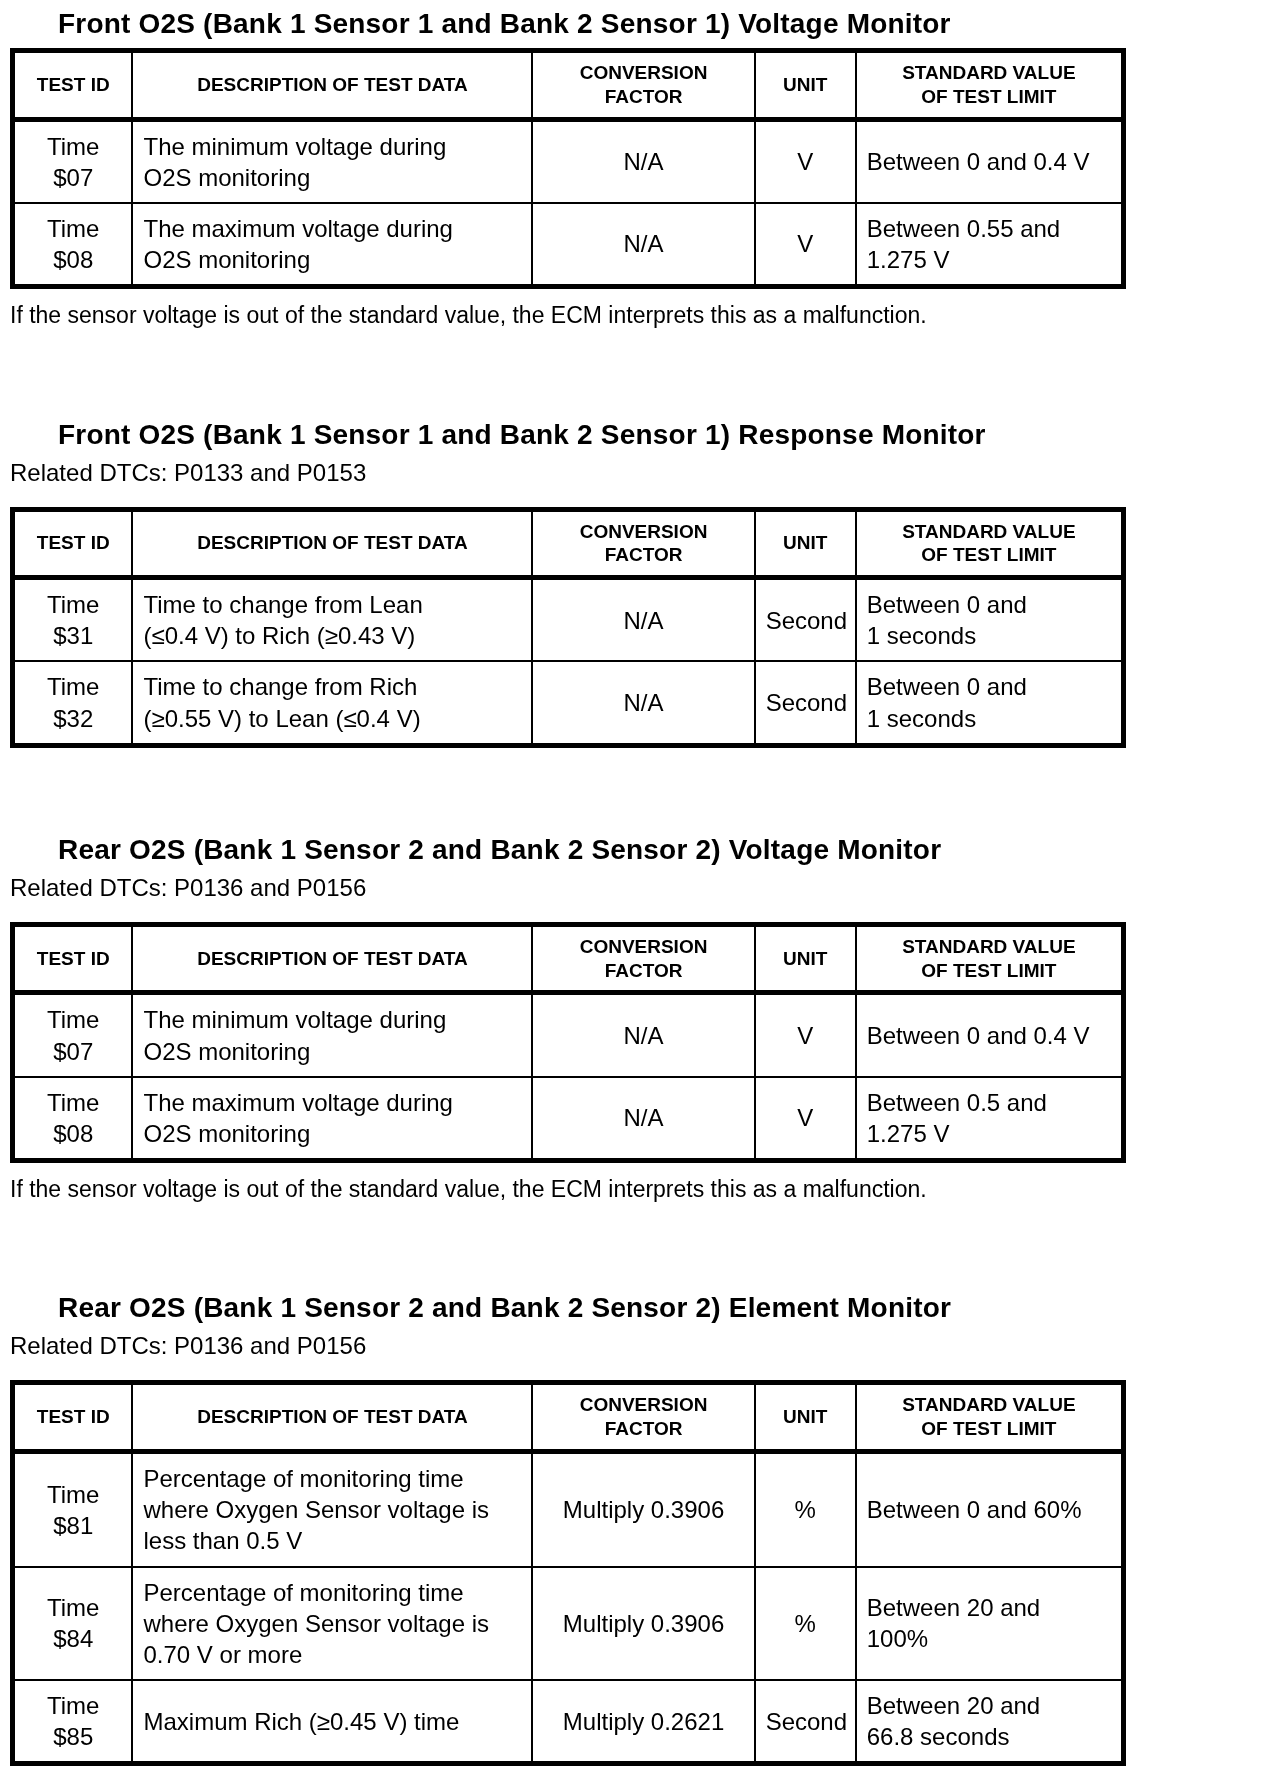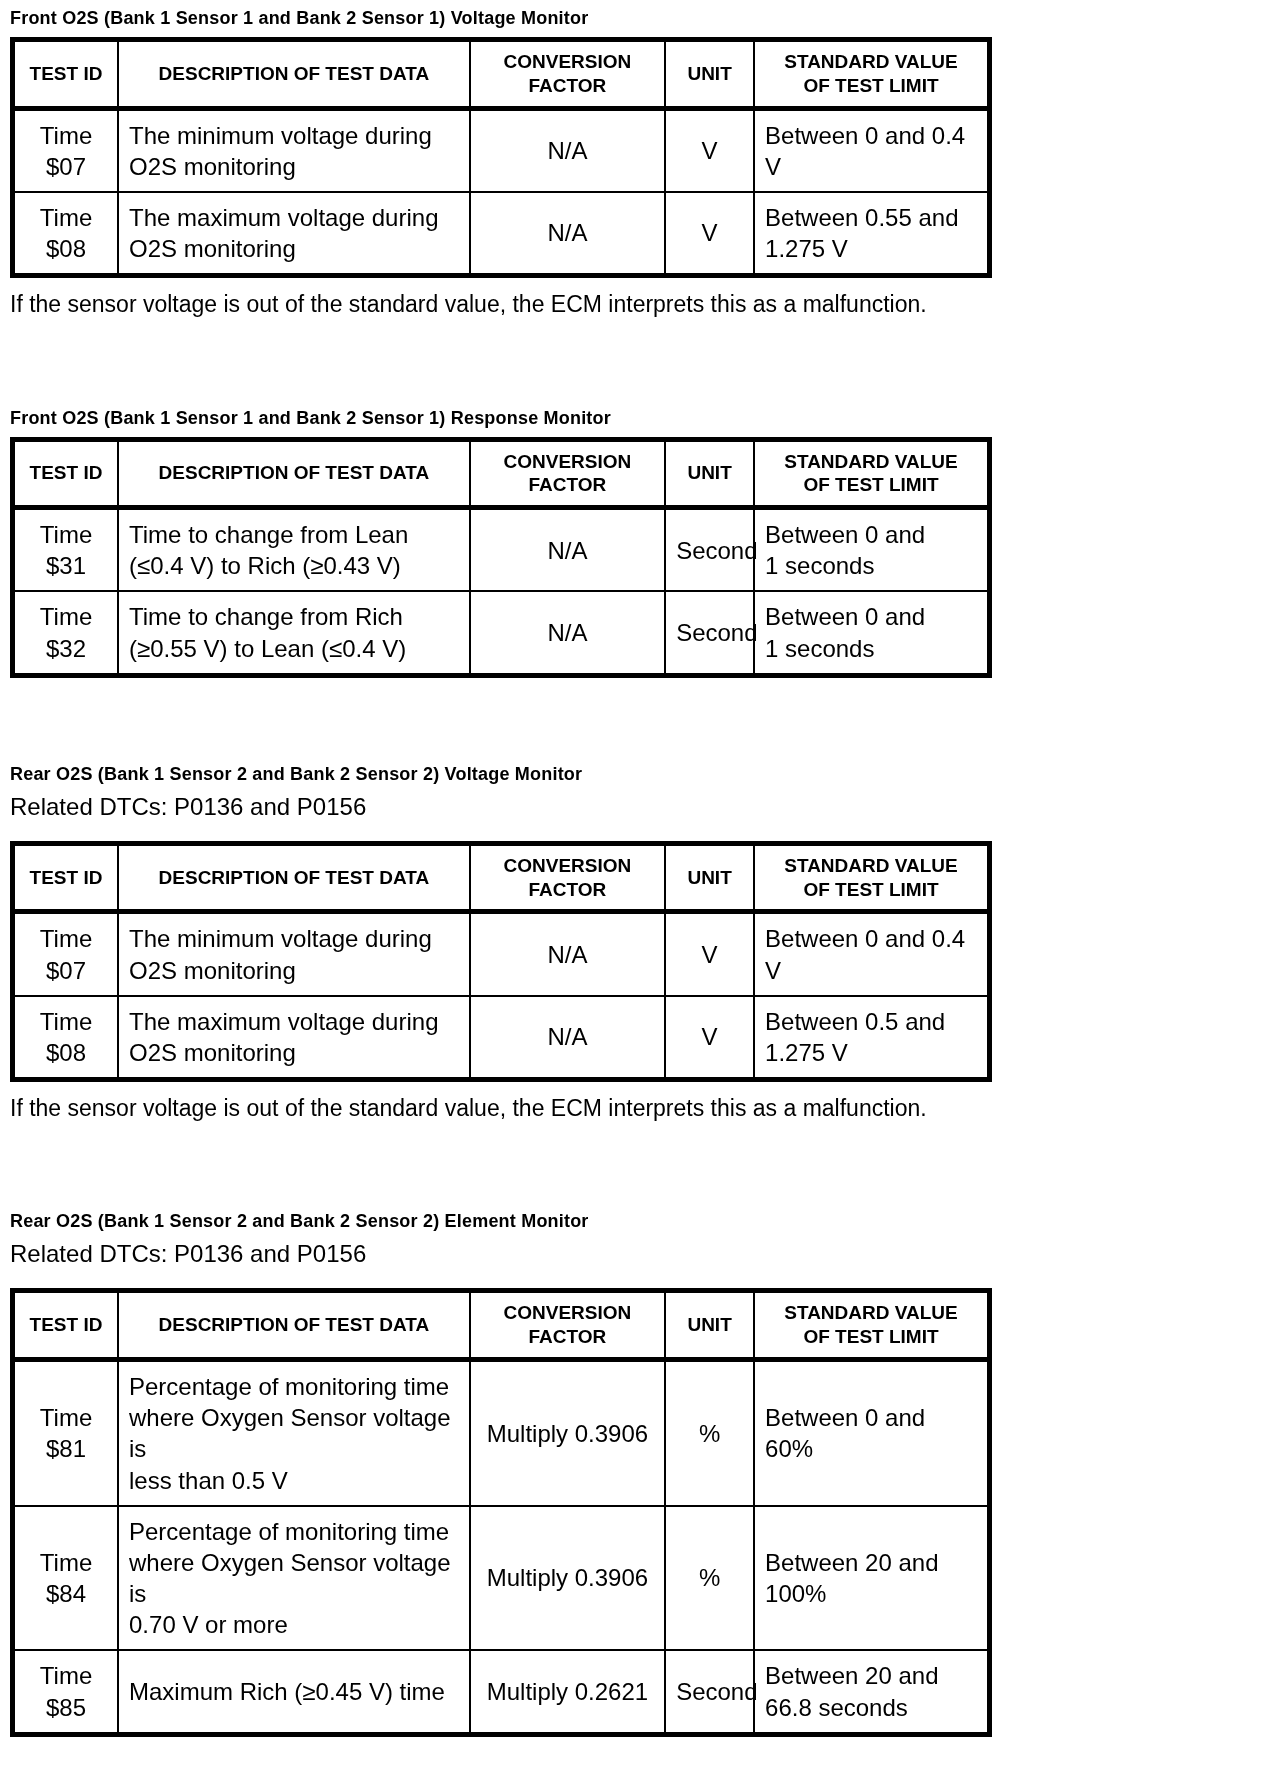--- a/index.html
+++ b/index.html
@@ -10,31 +10,32 @@
   }
   .page {
     width: 1264px;
     min-height: 1770px;
     padding: 8px 12px 20px 10px;
     background: #ffffff;
   }
   .section { margin-top: 0; }
   .section + .section { margin-top: 86px; }
   .section-heading {
-    font-size: 18px;
+    font-size: 28px;
     font-weight: bold;
     letter-spacing: 0.2px;
     margin-bottom: 8px;
+    margin-left: 48px;
   }
   .related-dtcs {
     font-size: 24px;
     margin-bottom: 20px;
   }
   table.data-table {
-    width: 982px;
+    width: 1116px;
     border-collapse: collapse;
     table-layout: fixed;
     border: 5px solid #000;
     margin-bottom: 10px;
   }
   col.c-testid   { width: 10.8%; }
   col.c-desc     { width: 36.0%; }
   col.c-factor   { width: 20.0%; }
   col.c-unit     { width:  9.1%; }
   col.c-standard { width: 24.1%; }
@@ -110,20 +111,21 @@
           <td class="left">Between 0.55 and
 1.275 V</td>
         </tr>
       </tbody>
     </table>
     <div class="footnote">If the sensor voltage is out of the standard value, the ECM interprets this as a malfunction.</div>
   </div>
 
   <div class="section">
     <div class="section-heading">Front O2S (Bank 1 Sensor 1 and Bank 2 Sensor 1) Response Monitor</div>
+    <div class="related-dtcs">Related DTCs: P0133 and P0153</div>
     <table class="data-table">
       <colgroup>
           <col class="c-testid">
           <col class="c-desc">
           <col class="c-factor">
           <col class="c-unit">
           <col class="c-standard">
         </colgroup>
       <thead>
         <tr>

